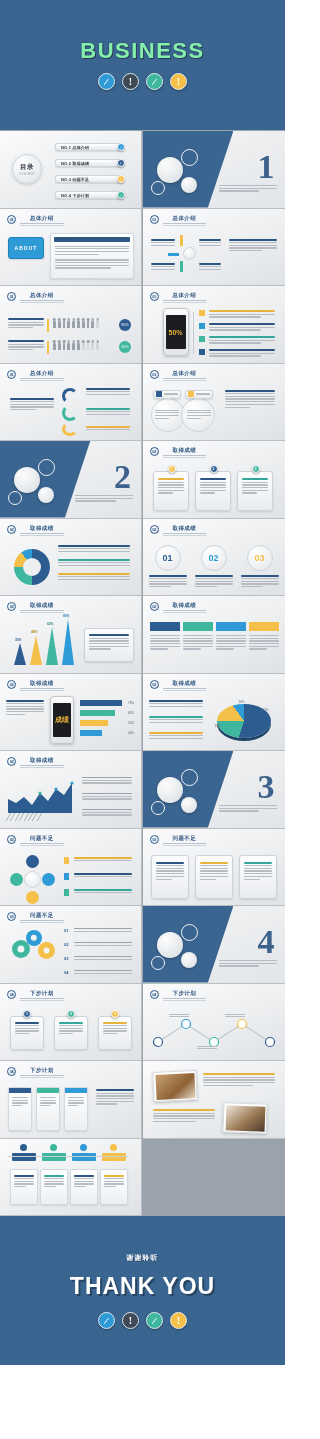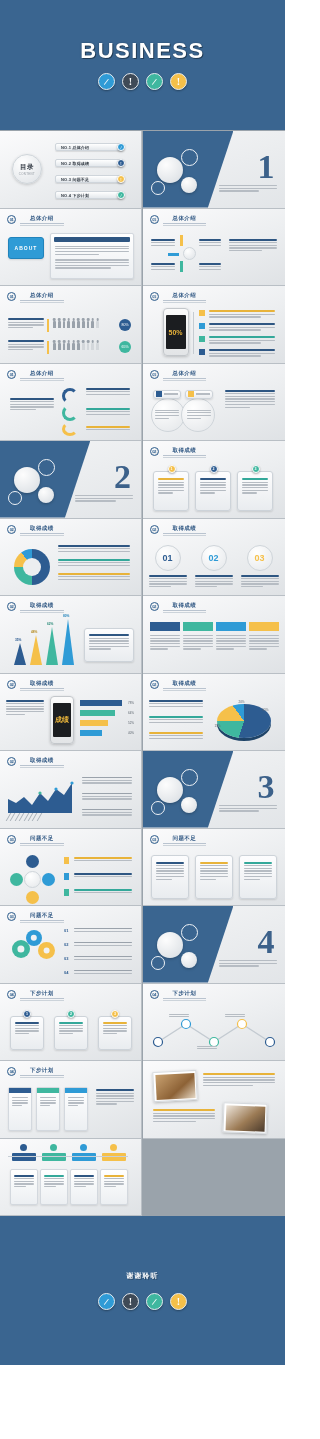--- a/index.html
+++ b/index.html
@@ -12,21 +12,21 @@
 
   
   .cover {
     width:285px; height:130px;
     background:#3a6590;
     display:flex; flex-direction:column;
     align-items:center; justify-content:center;
     position:relative;
   }
   .cover-en {
-    font-size:22px; font-weight:bold; color:#ffffff;
+    font-size:22px; font-weight:bold; color:#86efac;
     letter-spacing:1.5px;
     text-shadow:1px 1px 0 rgba(0,0,0,.35), 0 0 2px rgba(0,0,0,.3);
     line-height:1;
   }
   .cover-cn {
     font-size:13.5px; font-weight:bold; color:#ffffff;
     letter-spacing:1px; margin-top:7px;
     text-shadow:1px 1px 0 rgba(0,0,0,.35);
   }
   .badge-row { display:flex; gap:7px; margin-top:11px; }
@@ -1096,20 +1096,21 @@
           <div class="ln"></div>
           <div class="ln" style="width:60%"></div>
         </div>
     </div>
   </div>
 
 </div>
 
 <div class="thanks">
   <div class="thanks-cn">谢谢聆听</div>
+  <div class="thanks-en">THANK YOU</div>
   <div class="badge-row" style="margin-top:12px">
     <div class="badge" style="background:#2f9bd6">
         <span style="transform:rotate(18deg);display:block">/</span>
       </div>
     <div class="badge" style="background:#3f4a57">!</div>
     <div class="badge" style="background:#3fb79f">
         <span style="transform:rotate(18deg);display:block">/</span>
       </div>
     <div class="badge" style="background:#f5c04a">!</div>
   </div>

